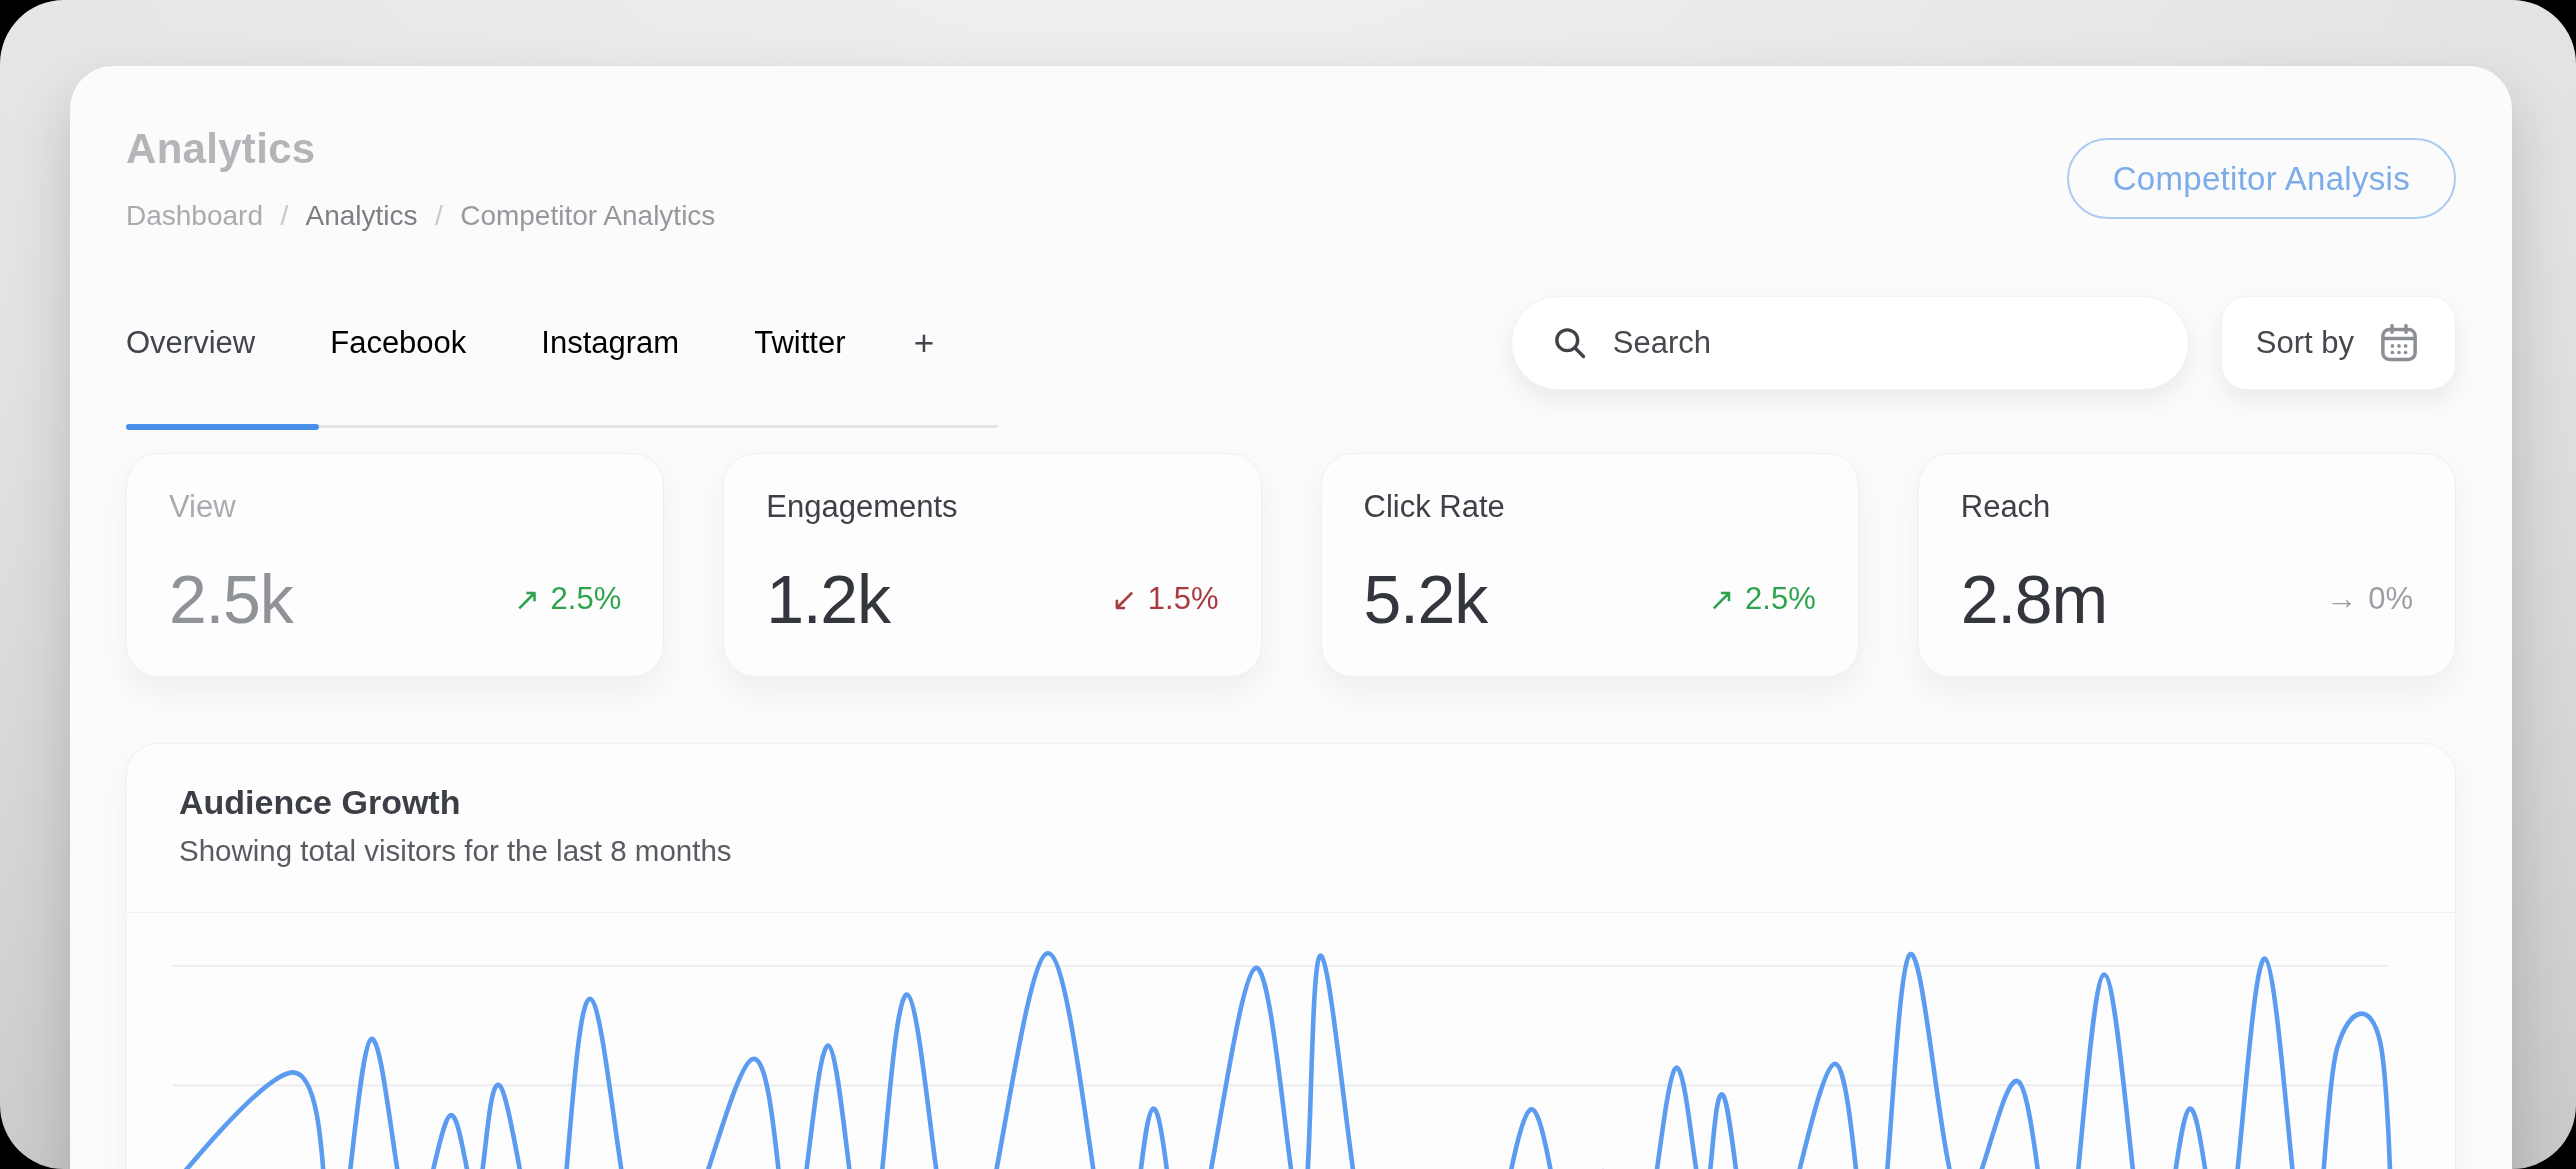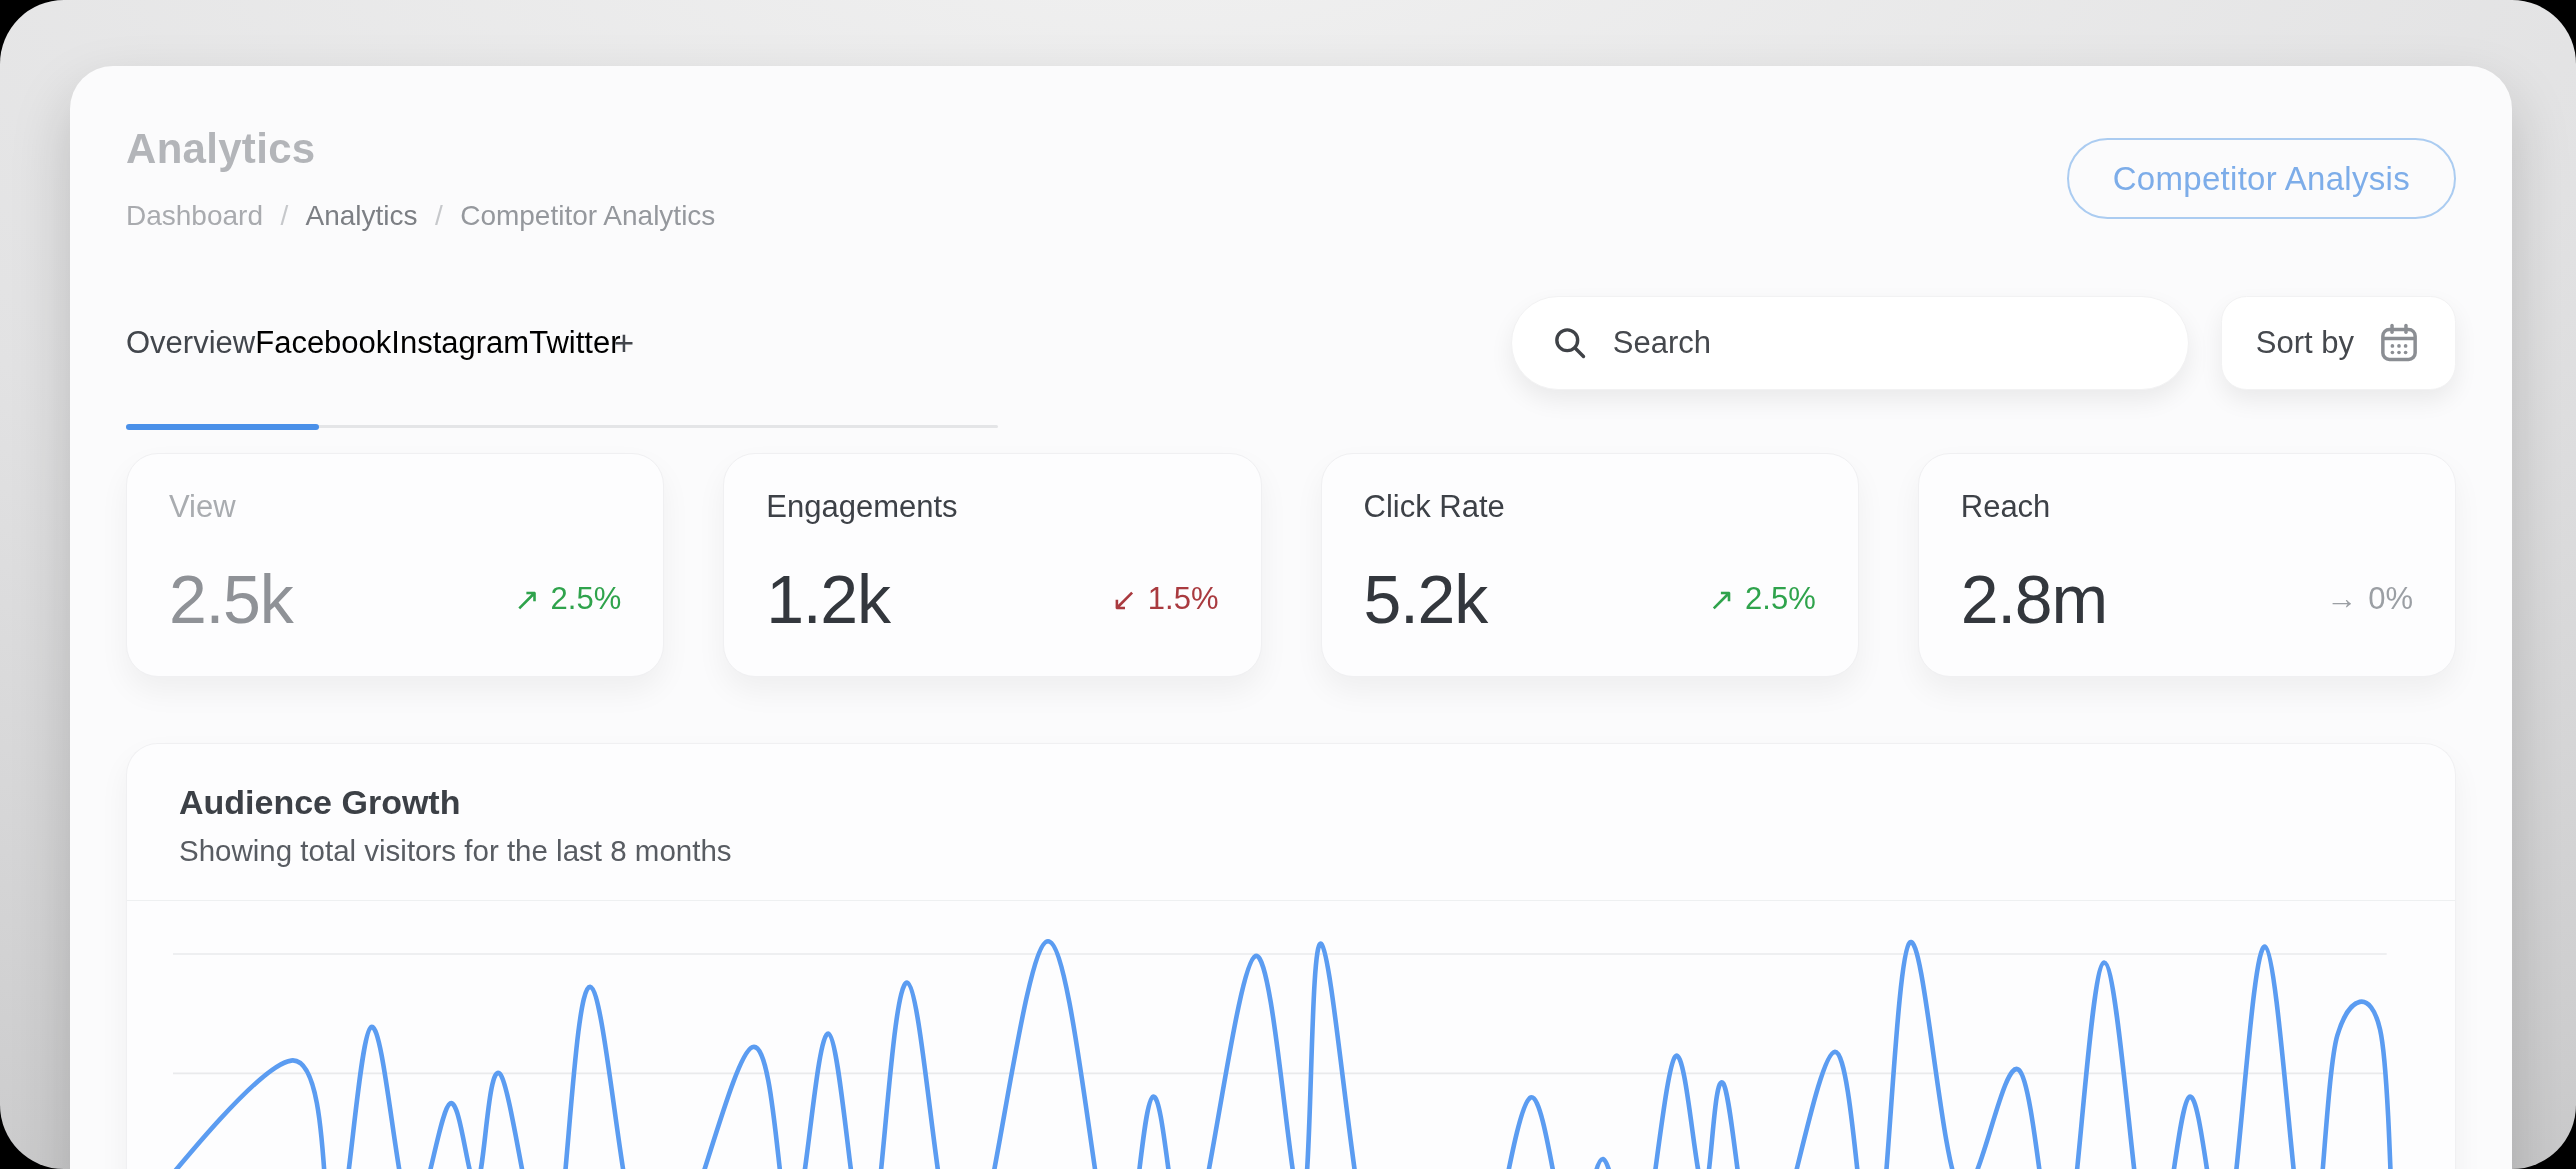--- a/index.html
+++ b/index.html
@@ -20,21 +20,21 @@
   .breadcrumb .bc-item:nth-of-type(3) { color:#7c7f84; }
   .breadcrumb .bc-item:nth-of-type(5) { color:#95989d; }
   .bc-sep { color:#c6c8cb; }
   .cta-btn { height:81px; padding:16px 44px; border-radius:47px; background:transparent;
              border:2px solid var(--cta-border); color:var(--cta-text);
              font-size:33px; font-weight:500; font-family:inherit; letter-spacing:0.3px;
              display:flex; align-items:center; cursor:pointer; }
 
   
   .controls-row { margin-top:64px; display:flex; align-items:center; }
-  .tabs { position:relative; display:flex; align-items:center; padding-bottom:0; }
+  .tabs { position:relative; display:flex; gap:75px; align-items:center; padding-bottom:0; }
   .tab { font-size:31px; color:var(--tab-inactive); cursor:pointer; }
   .tab.active { color:#42464c; font-weight:500; }
   .tab-add { font-size:35px; color:#42464c; font-weight:500; cursor:pointer; margin-left:-6.7px; }
   .tab-track { position:absolute; left:0; top:102px; width:872px; height:3.4px; background:#e4e5e7; border-radius:2px; }
   .tab-active-bar { position:absolute; left:0; top:-1.3px; width:193px; height:6px; background:var(--accent); border-radius:3.4px; }
   .search-pill { margin-left:auto; width:678px; height:94px; background:#fff; border-radius:54px;
                  border:0.7px solid #f2f2f3; box-shadow:0 10.7px 23px rgba(0,0,0,.07);
                  display:flex; align-items:center; gap:23px; padding:0 39px; }
   .search-pill svg { flex:0 0 auto; }
   .search-input { border:none; outline:none; background:transparent; font-family:inherit;
@@ -57,21 +57,21 @@
   .stat-delta.up   { color:var(--green); }
   .stat-delta.down { color:var(--red); }
   .stat-delta.flat { color:var(--neutral); }
   .stat-card.muted .stat-label { color:#a9acb0; }
   .stat-card.muted .stat-value { color:#8f9297; }
 
   
   .chart-card { margin-top:66px; background:#fdfdfe; border:0.7px solid #f0f0f2;
                 border-radius:32px 32px 0 0; border-bottom:none;
                 box-shadow:0 14.8px 29.5px rgba(0,0,0,.05); height:443px; }
-  .chart-header { padding:39px 52px 32px; border-bottom:1.3px solid #eef0f1; }
+  .chart-header { padding:39px 52px 44px; border-bottom:1.3px solid #eef0f1; }
   .chart-title { font-size:34px; font-weight:600; color:#3c4046; }
   .chart-subtitle { margin-top:12px; font-size:29.5px; color:#585c62; }
   .chart-plot { width:100%; height:297px; display:block; }
 </style>
 </head>
 <body>
 
 <div class="desktop">
   <div class="window">
     <div class="content">

